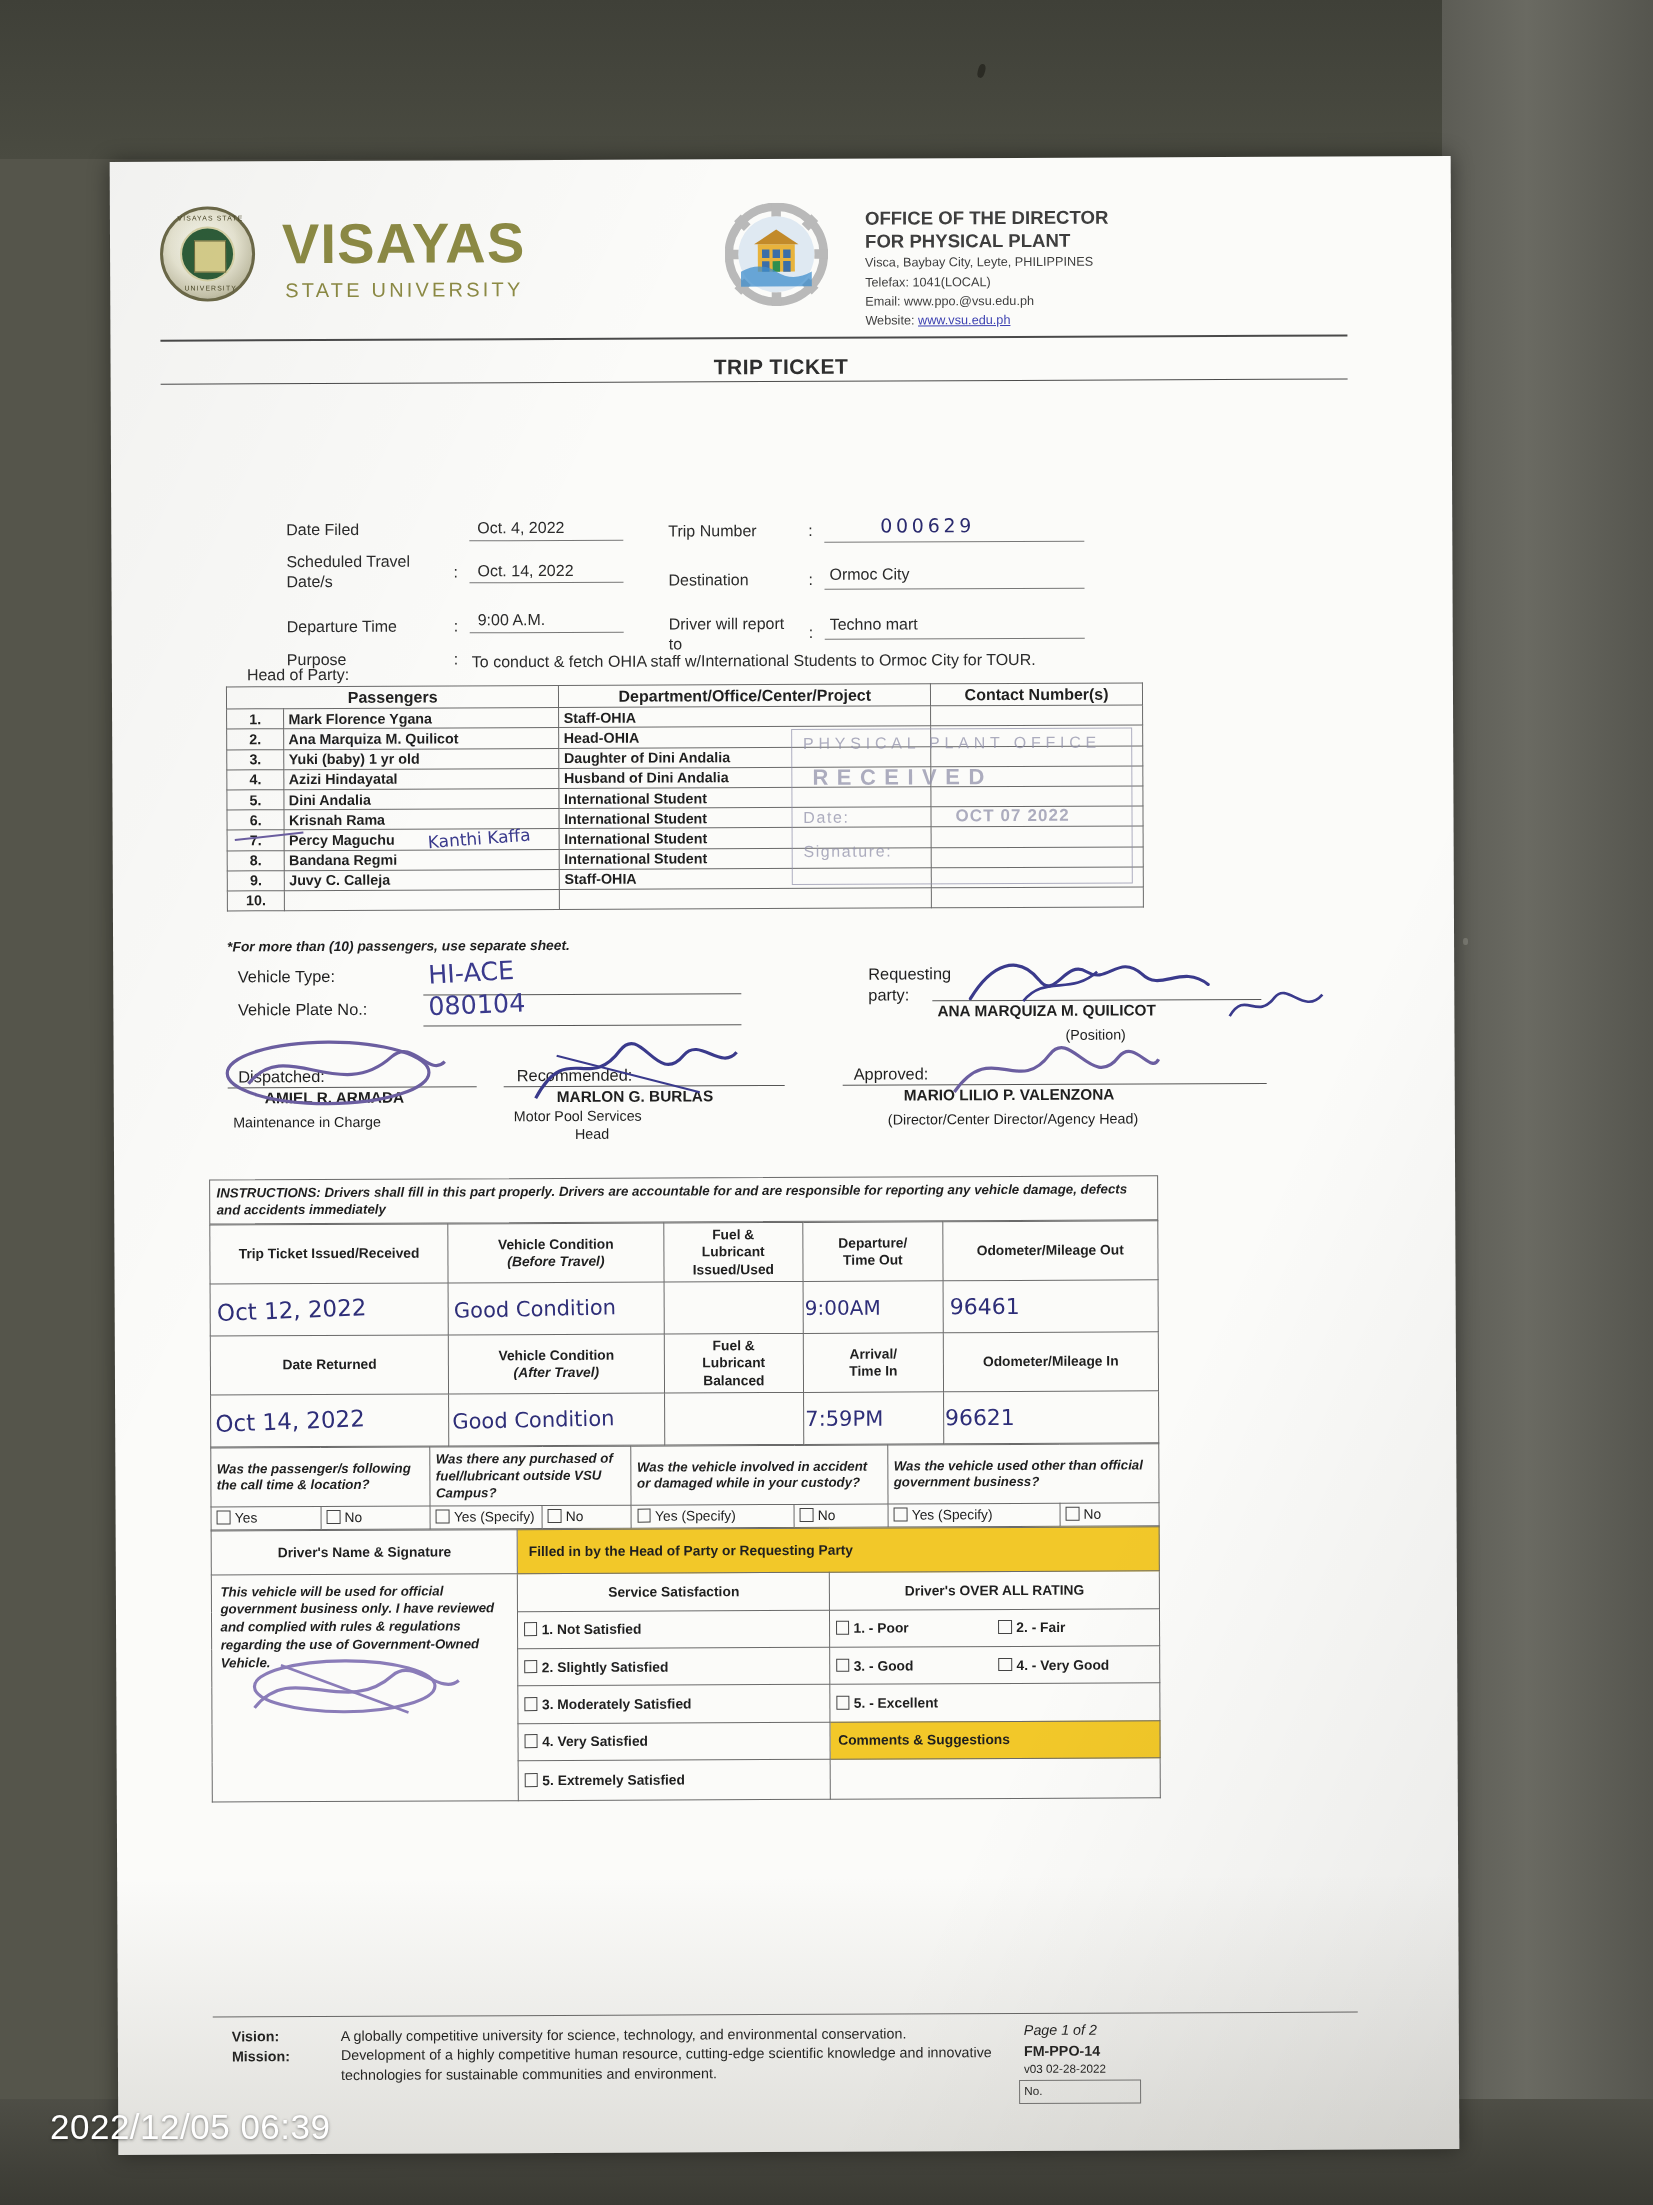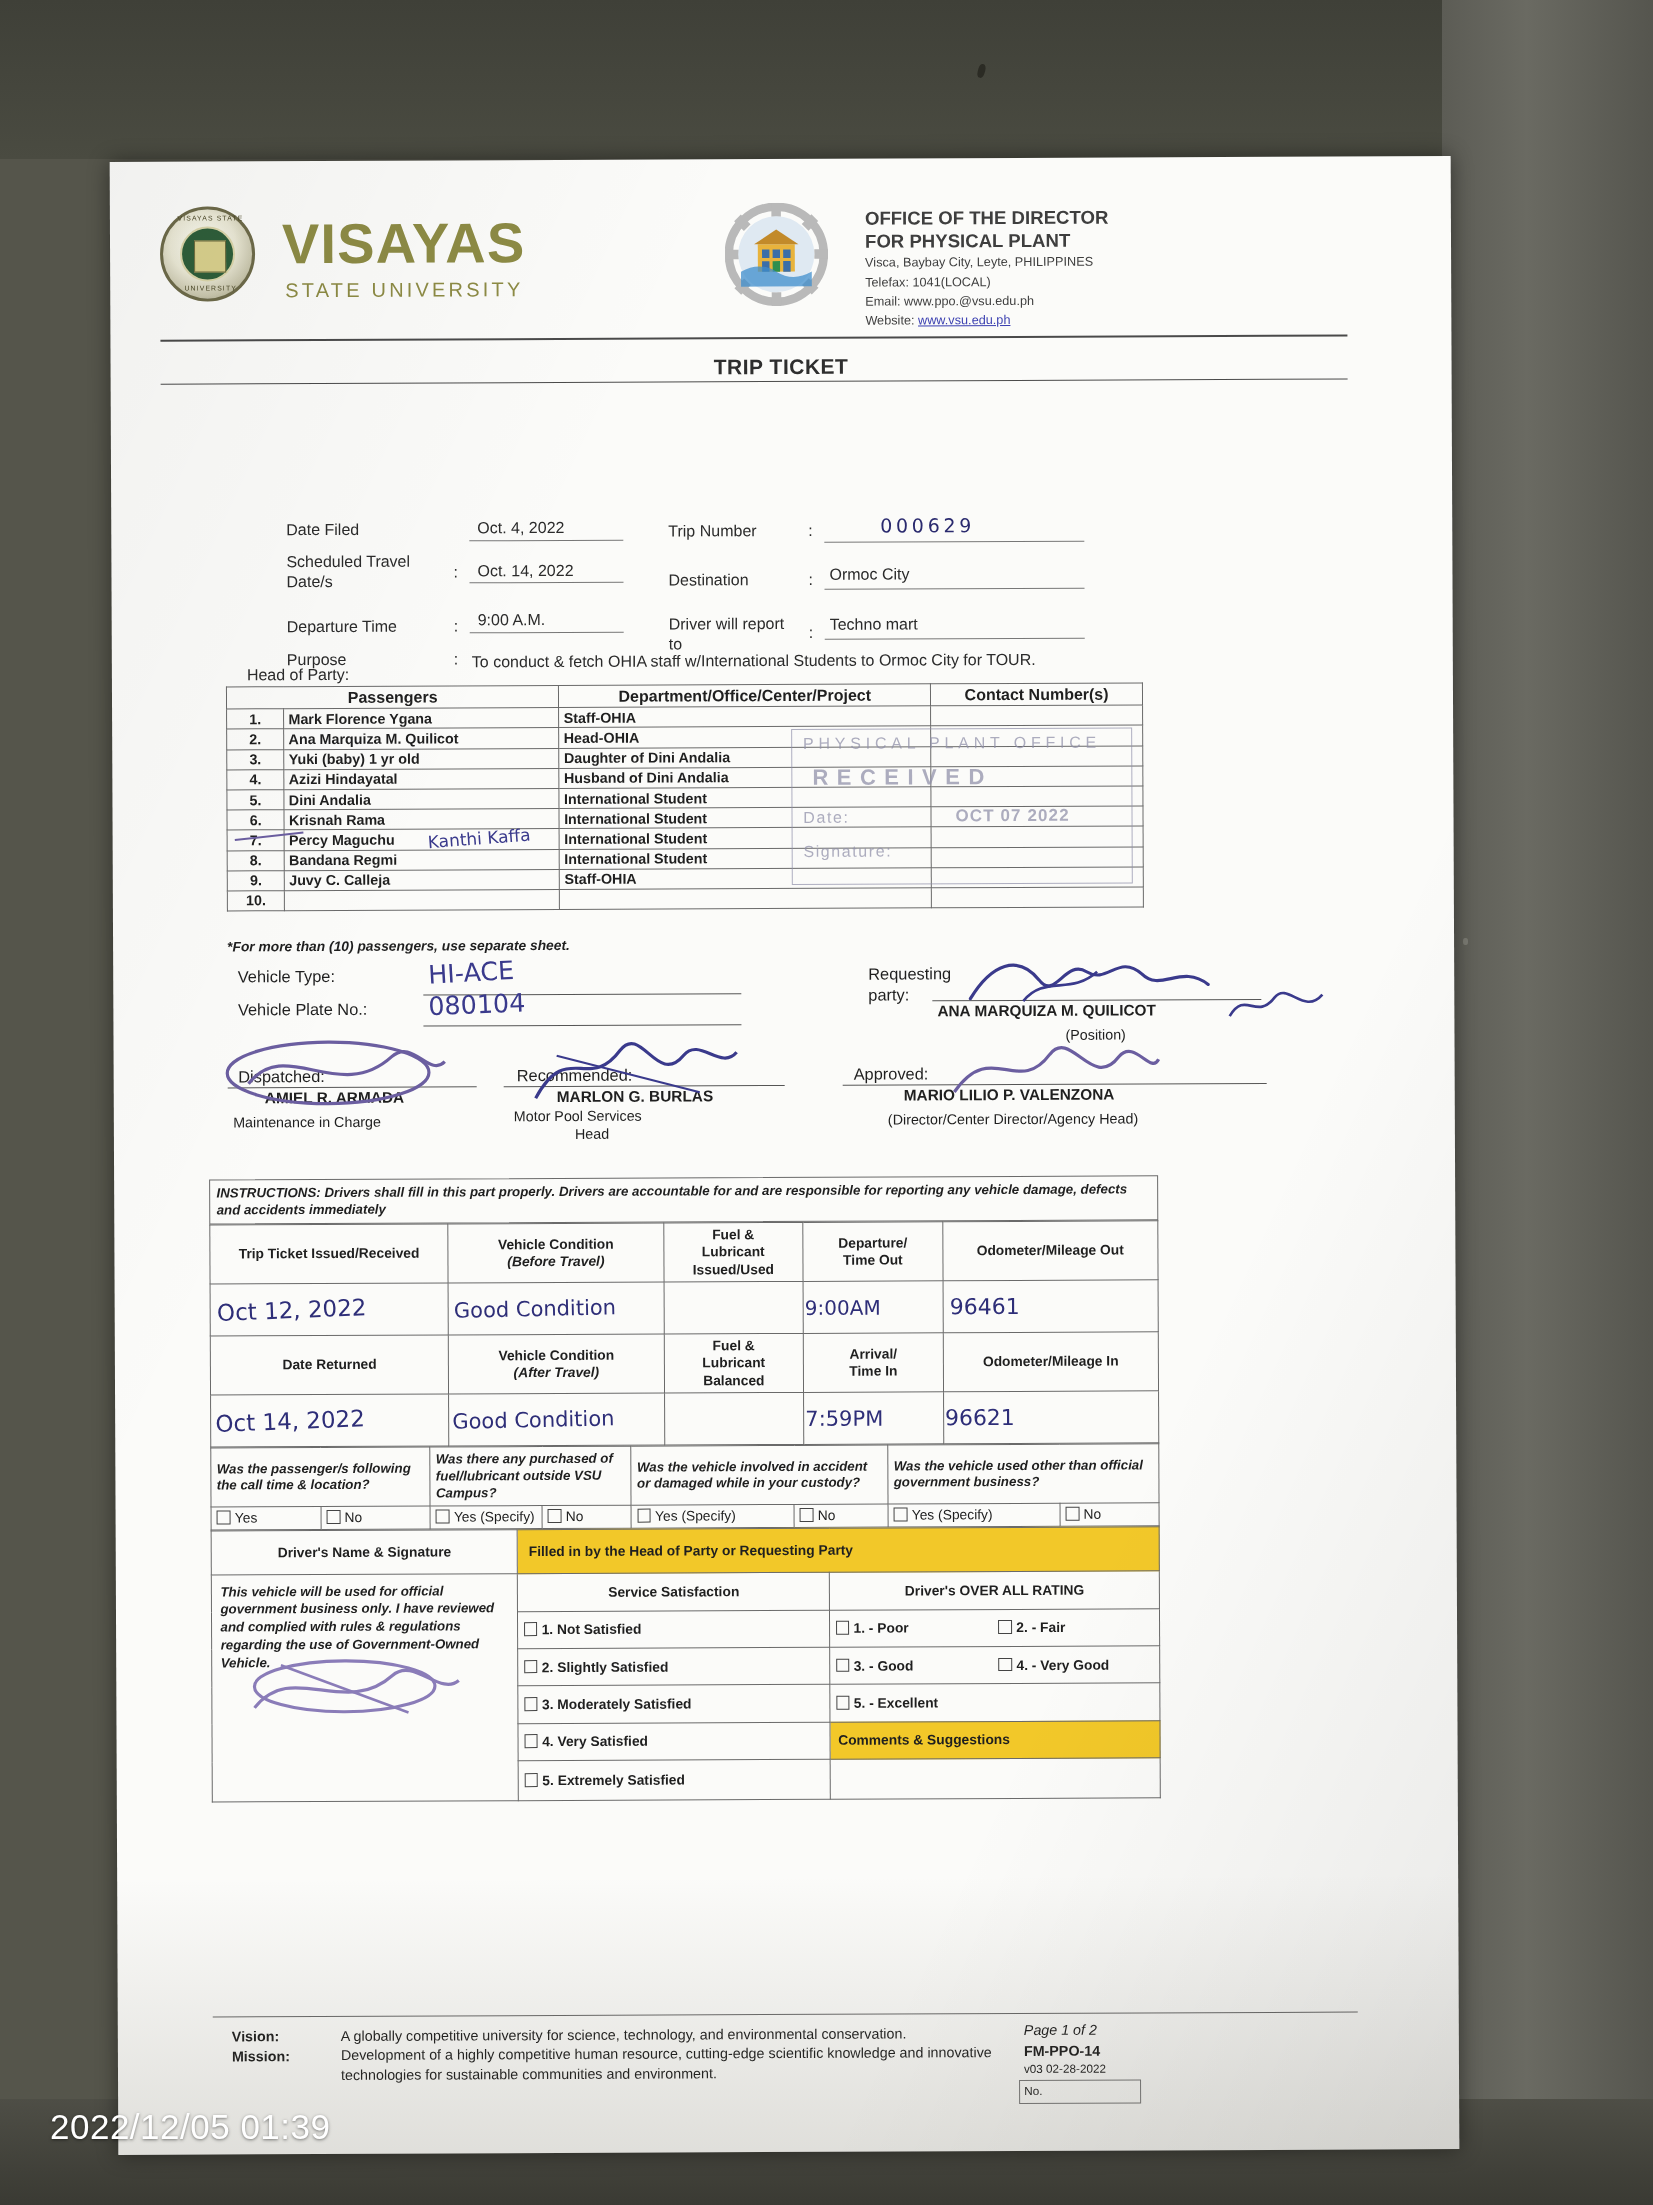--- a/index.html
+++ b/index.html
@@ -483,14 +483,14 @@
   <div class="fpage">Page 1 of 2</div>
   <div class="fcode">FM-PPO-14</div>
   <div class="fver">v03 02-28-2022</div>
   <div class="fno">No.</div>
 
   <div class="paper-shade"></div>
   <div class="paper-dark"></div>
  </div>
 </div>
 
-<div class="ts">2022/12/05 01:39</div>
+<div class="ts">2022/12/05 06:39</div>
 
 
 </body></html>

